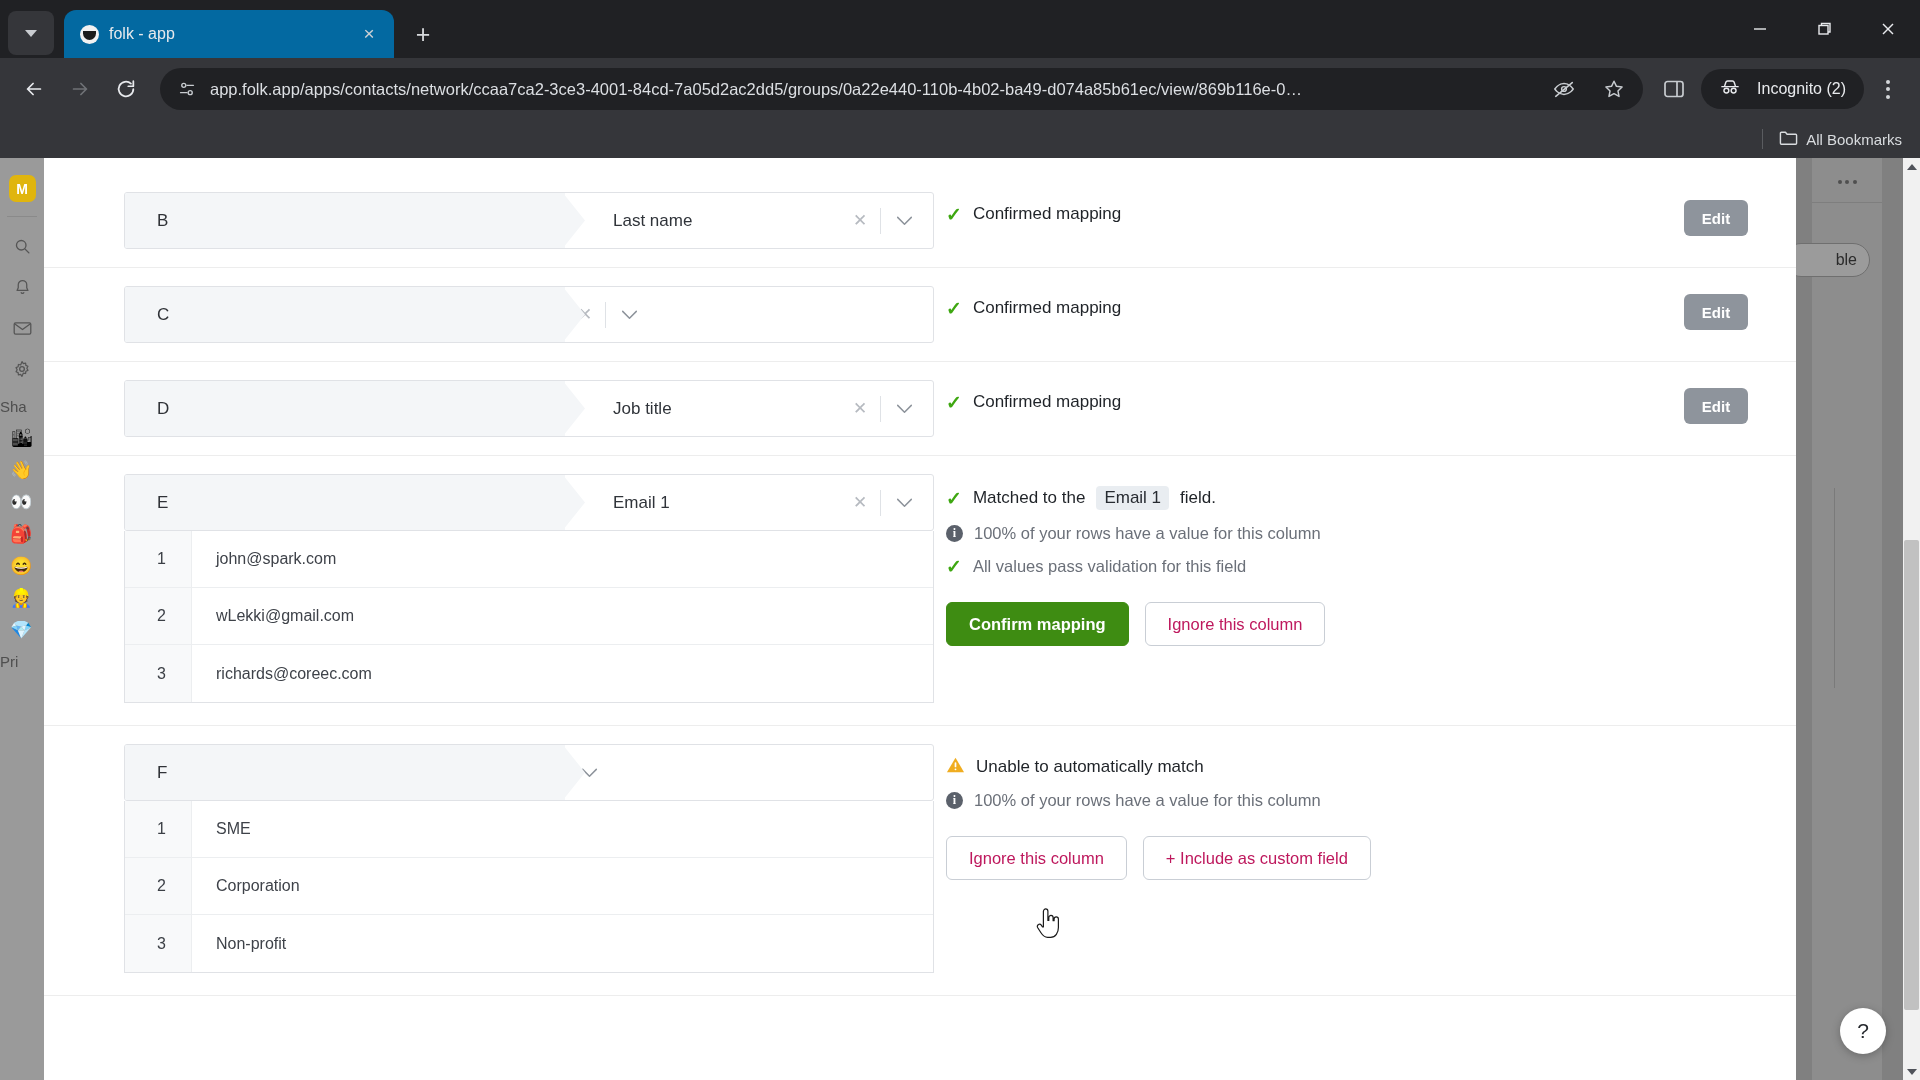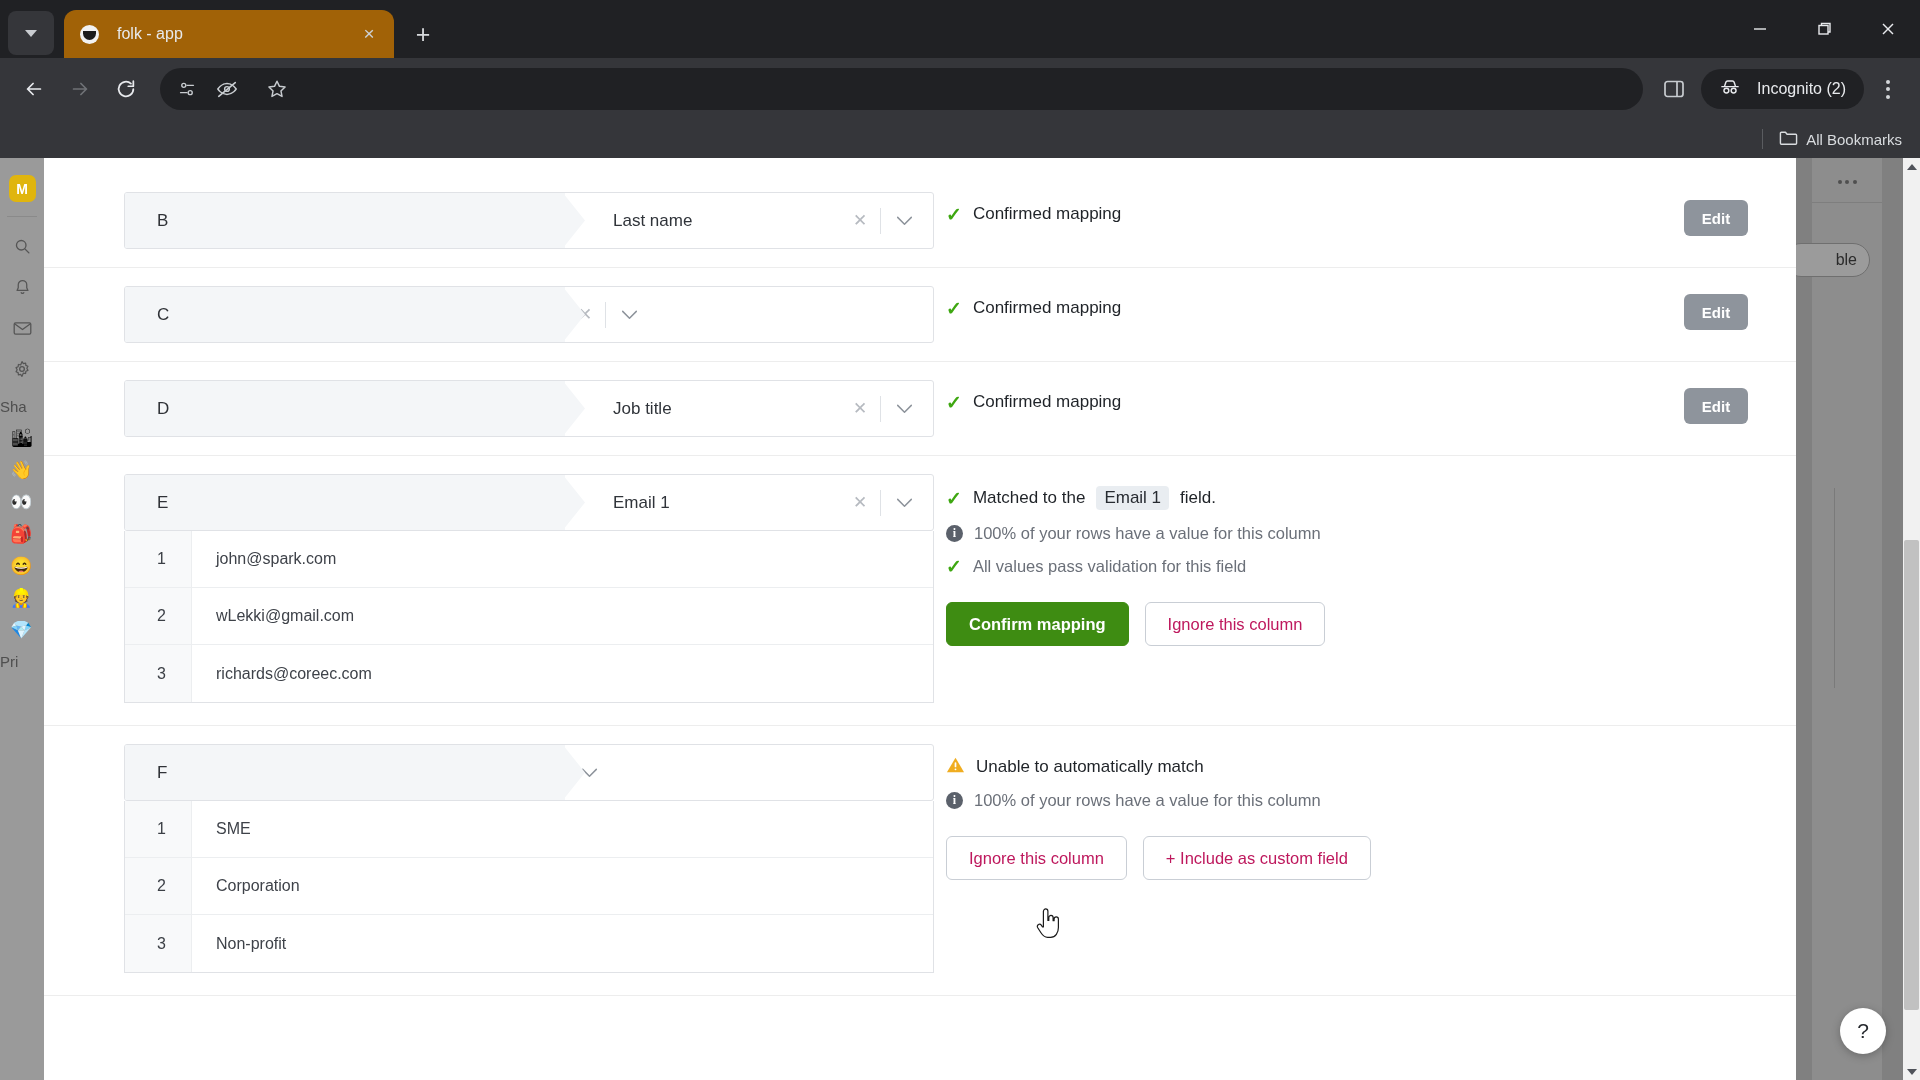--- a/index.html
+++ b/index.html
@@ -23,23 +23,23 @@
     width: 46px; height: 44px; margin-bottom: 3px;
     background: #35363a; border-radius: 8px;
     display: flex; align-items: center; justify-content: center;
     flex-shrink: 0;
   }
   .chev-down-white {
     width: 0; height: 0; border-left: 6px solid transparent;
     border-right: 6px solid transparent; border-top: 7px solid #c9ccd0;
   }
   .tab {
-    width: 330px; height: 48px; background: #a16207;
+    width: 330px; height: 48px; background: #0369a1;
     border-radius: 12px 12px 0 0;
-    display: flex; align-items: center; gap: 18px;
+    display: flex; align-items: center; gap: 10px;
     padding: 0 12px 0 16px; margin-left: 10px; position: relative;
   }
   .tab-favicon {
     width: 19px; height: 19px; border-radius: 50%;
     background: #f2f2f2; flex-shrink: 0; position: relative;
   }
   .tab-favicon::after {
     content: ""; position: absolute; left: 3px; top: 6px;
     width: 13px; height: 9px; border-radius: 0 0 7px 7px; background: #1b1b1b;
   }
@@ -368,20 +368,21 @@
 
     <div class="omnibox">
       <span class="omni-icon">
         <svg width="22" height="22" viewBox="0 0 24 24" fill="none">
           <circle cx="8.5" cy="8" r="2.2" stroke="#c8ccd0" stroke-width="1.5"></circle>
           <line x1="12" y1="8" x2="19" y2="8" stroke="#c8ccd0" stroke-width="1.5" stroke-linecap="round"></line>
           <circle cx="15.5" cy="16" r="2.2" stroke="#c8ccd0" stroke-width="1.5"></circle>
           <line x1="5" y1="16" x2="12" y2="16" stroke="#c8ccd0" stroke-width="1.5" stroke-linecap="round"></line>
         </svg>
       </span>
+      <span class="omni-url">app.folk.app/apps/contacts/network/ccaa7ca2-3ce3-4001-84cd-7a05d2ac2dd5/groups/0a22e440-110b-4b02-ba49-d074a85b61ec/view/869b116e-0…</span>
       <span class="omni-right">
         <span class="tool-icon">
           <svg width="22" height="22" viewBox="0 0 24 24" fill="none">
               <path d="M2 12s3.8-6 10-6 10 6 10 6-3.8 6-10 6S2 12 2 12z" stroke="currentColor" stroke-width="1.6"></path>
               <circle cx="12" cy="12" r="2.6" stroke="currentColor" stroke-width="1.6"></circle>
               <line x1="3" y1="20" x2="21" y2="5" stroke="currentColor" stroke-width="1.8" stroke-linecap="round"></line>
             </svg>
         </span>
         <span class="tool-icon">
           <svg width="22" height="22" viewBox="0 0 24 24" fill="none">

